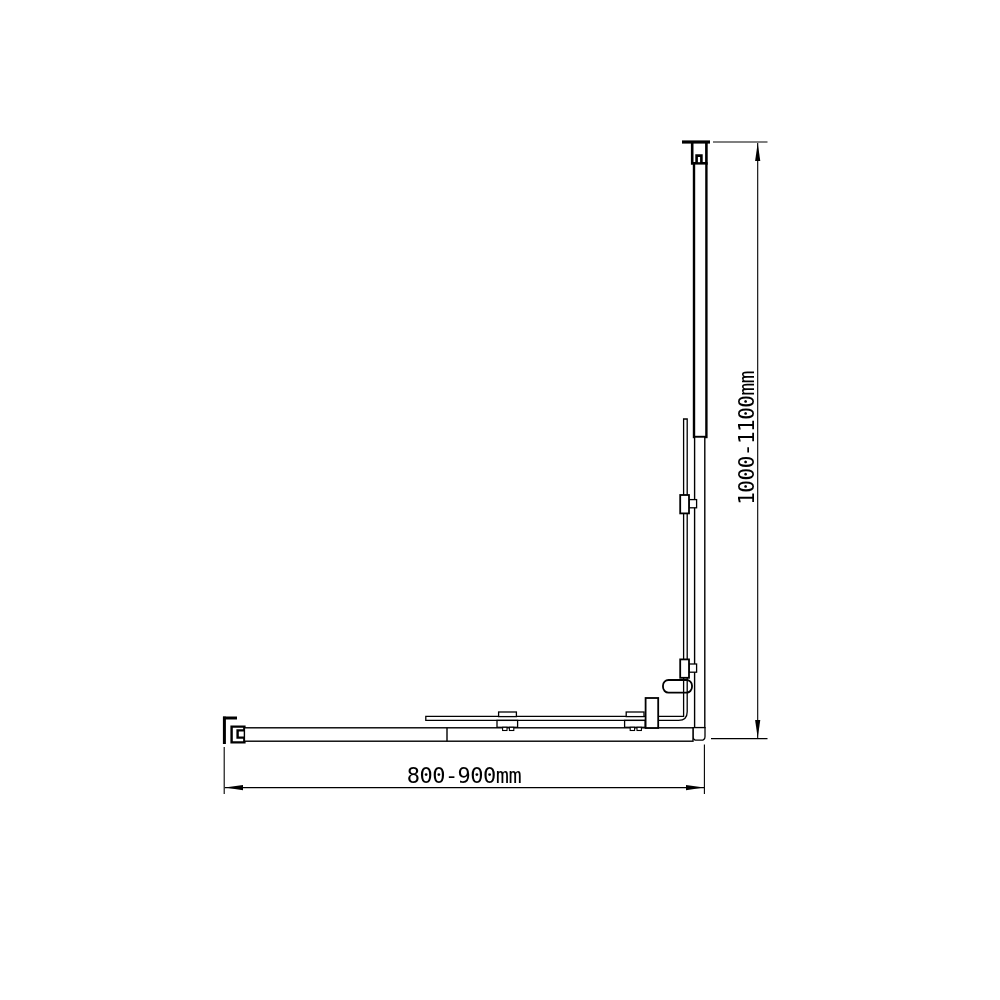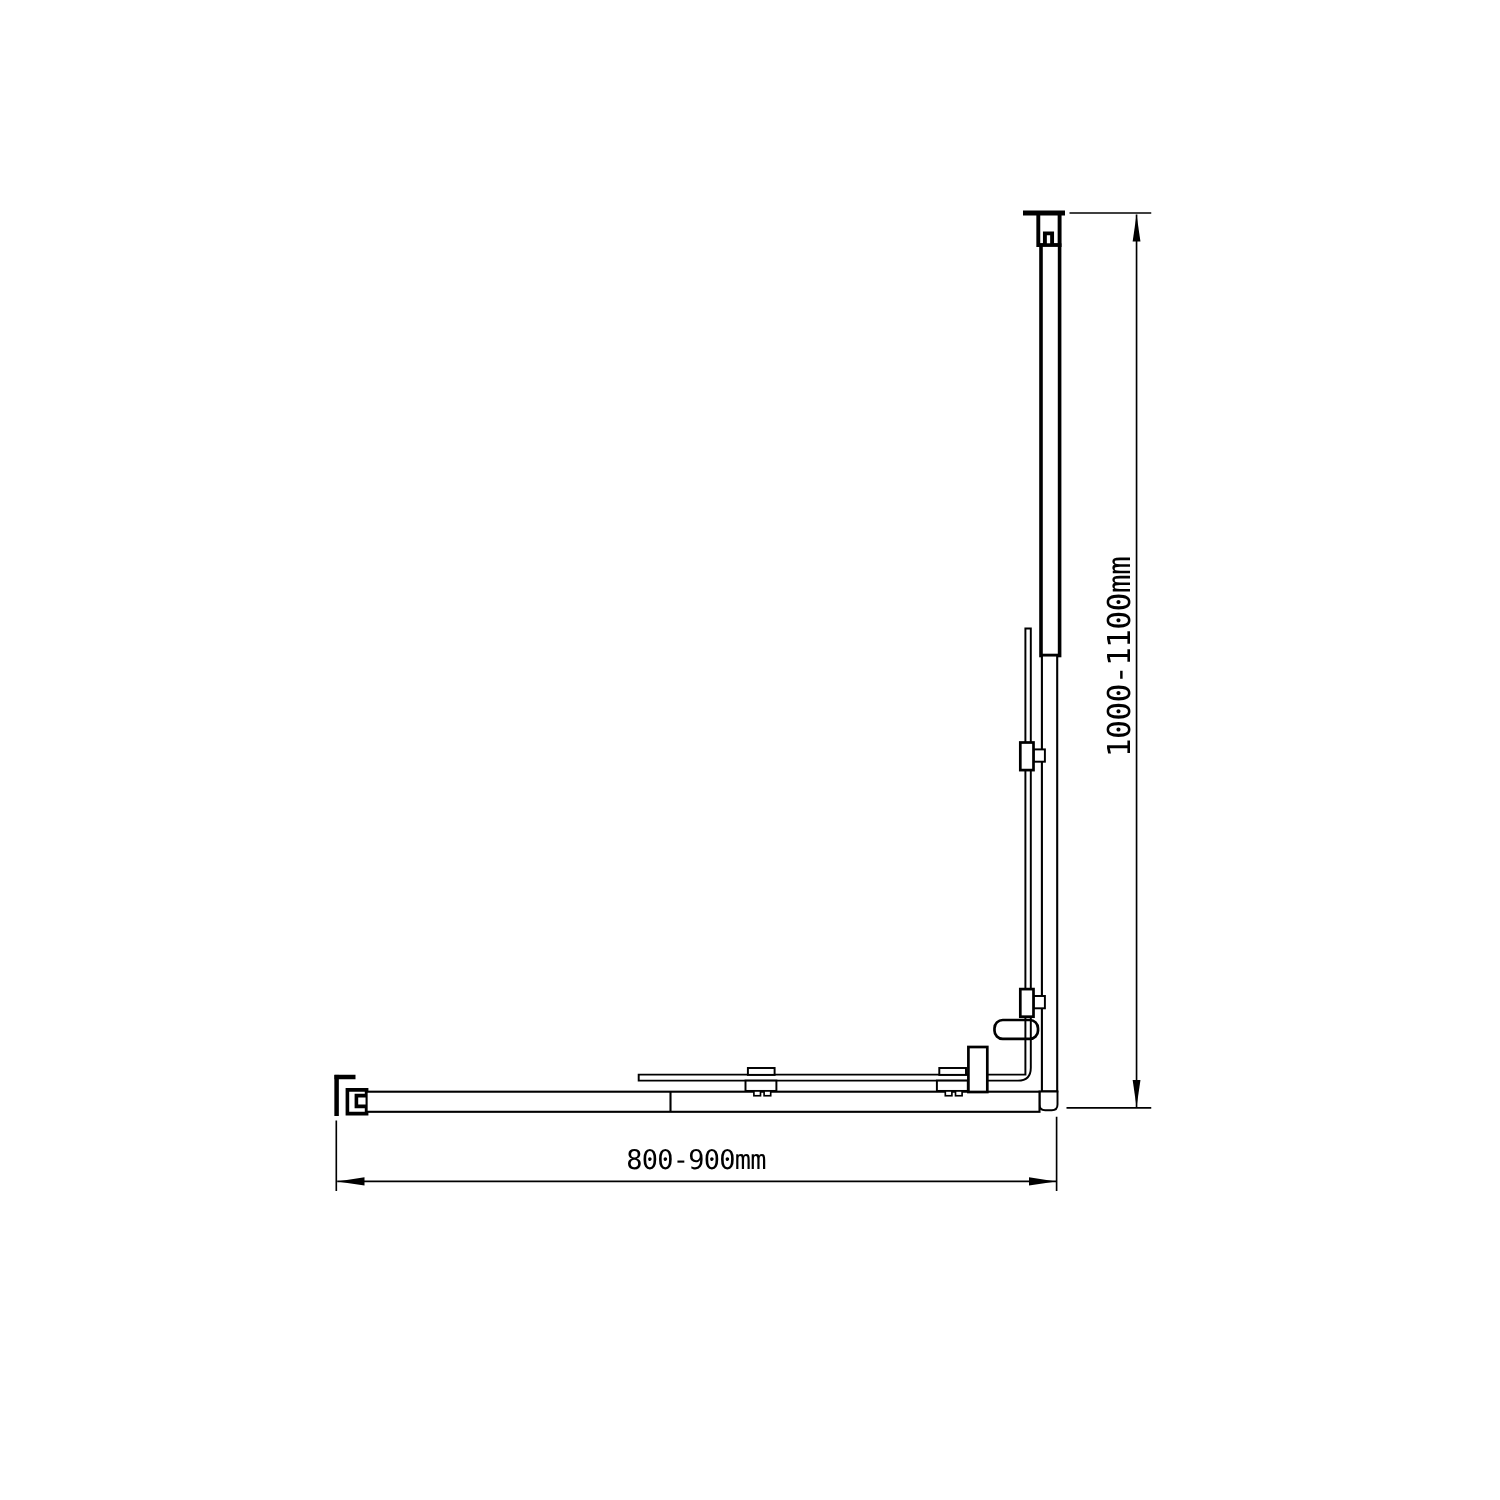--- a/index.html
+++ b/index.html
@@ -19,21 +19,21 @@
     position: absolute;
     color: #000000;
     font-family: "DejaVu Sans Mono", monospace;
     line-height: 1;
     user-select: none;
   }
   .dim-label.width {
     left: 401px; top: 765px;
     width: 126px;
     text-align: center;
-    font-size: 18px;
+    font-size: 22px;
     letter-spacing: -0.5px;
   }
   .dim-label.height {
     left: 747px; top: 438px;
     transform: translate(-50%, -50%) rotate(-90deg);
     white-space: nowrap;
     font-size: 21px;
     letter-spacing: -0.5px;
   }
 </style>

